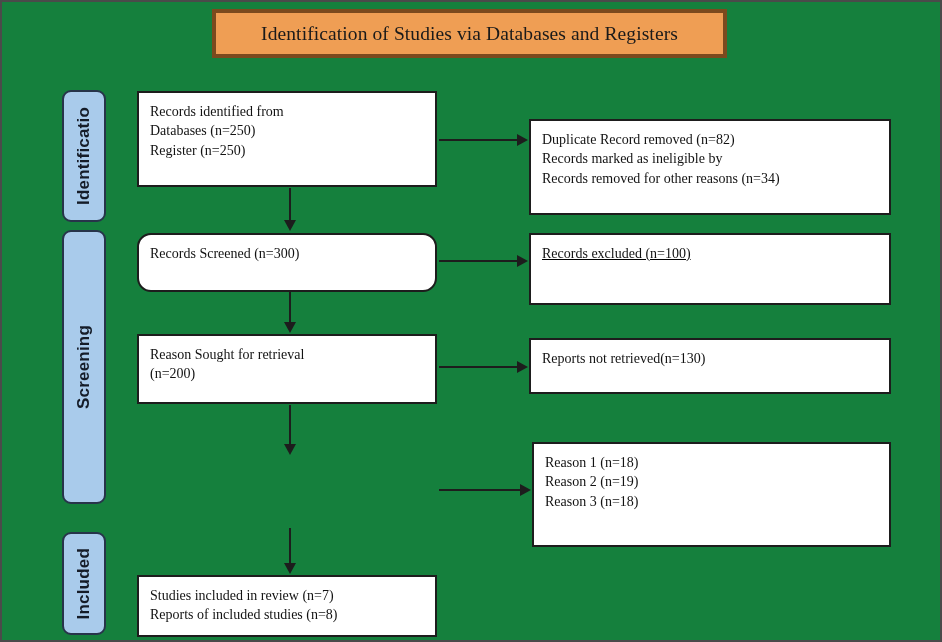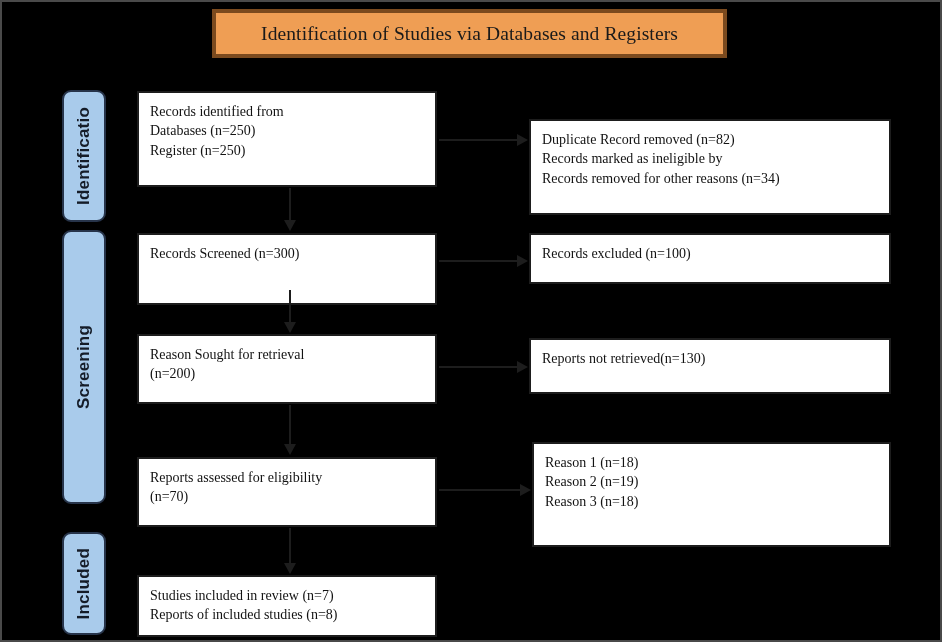--- a/index.html
+++ b/index.html
@@ -4,21 +4,21 @@
 <style>
   html, body {
     margin: 0;
     padding: 0;
     background: #ffffff;
   }
   #canvas {
     position: relative;
     width: 942px;
     height: 642px;
-    background: #000000;
+    background: #15803d;
     box-sizing: border-box;
     border: 2px solid #4a4a4a;
     overflow: hidden;
     font-family: "Liberation Serif", "DejaVu Serif", serif;
   }
 
   
   .title-banner {
     position: absolute;
     left: 210px;
@@ -134,25 +134,25 @@
     <div class="line">Records marked as ineligible by</div>
     <div class="line">Records removed for other reasons (n=34)</div>
   </div>
 
   <div class="conn h" style="left:437px; top:137px; width:79px;"></div>
   <div class="arrowhead right" style="left:515px; top:132px;"></div>
 
   <div class="conn v" style="left:287px; top:186px; height:34px;"></div>
   <div class="arrowhead down" style="left:282px; top:218px;"></div>
 
-  <div class="box" style="left:135px; top:231px; width:300px; height:72px;">
+  <div class="box" style="left:135px; top:231px; width:300px; height:59px;border-radius:14px;">
     <div class="line">Records Screened (n=300)</div>
   </div>
 
-  <div class="box" style="left:527px; top:231px; width:362px; height:51px;">
+  <div class="box" style="left:527px; top:231px; width:362px; height:72px;text-decoration:underline;">
     <div class="line">Records excluded (n=100)</div>
   </div>
 
   <div class="conn h" style="left:437px; top:258px; width:79px;"></div>
   <div class="arrowhead right" style="left:515px; top:253px;"></div>
 
   <div class="conn v" style="left:287px; top:288px; height:34px;"></div>
   <div class="arrowhead down" style="left:282px; top:320px;"></div>
 
   <div class="box" style="left:135px; top:332px; width:300px; height:70px;">
@@ -163,24 +163,20 @@
   <div class="box" style="left:527px; top:336px; width:362px; height:56px;">
     <div class="line">Reports not retrieved(n=130)</div>
   </div>
 
   <div class="conn h" style="left:437px; top:364px; width:79px;"></div>
   <div class="arrowhead right" style="left:515px; top:359px;"></div>
 
   <div class="conn v" style="left:287px; top:403px; height:42px;"></div>
   <div class="arrowhead down" style="left:282px; top:442px;"></div>
 
-  <div class="box" style="left:135px; top:455px; width:300px; height:70px;">
-    <div class="line">Reports assessed for eligibility</div>
-    <div class="line">(n=70)</div>
-  </div>
 
   <div class="box" style="left:530px; top:440px; width:359px; height:105px;">
     <div class="line">Reason 1 (n=18)</div>
     <div class="line">Reason 2 (n=19)</div>
     <div class="line">Reason 3 (n=18)</div>
   </div>
 
   <div class="conn h" style="left:437px; top:487px; width:82px;"></div>
   <div class="arrowhead right" style="left:518px; top:482px;"></div>
 

